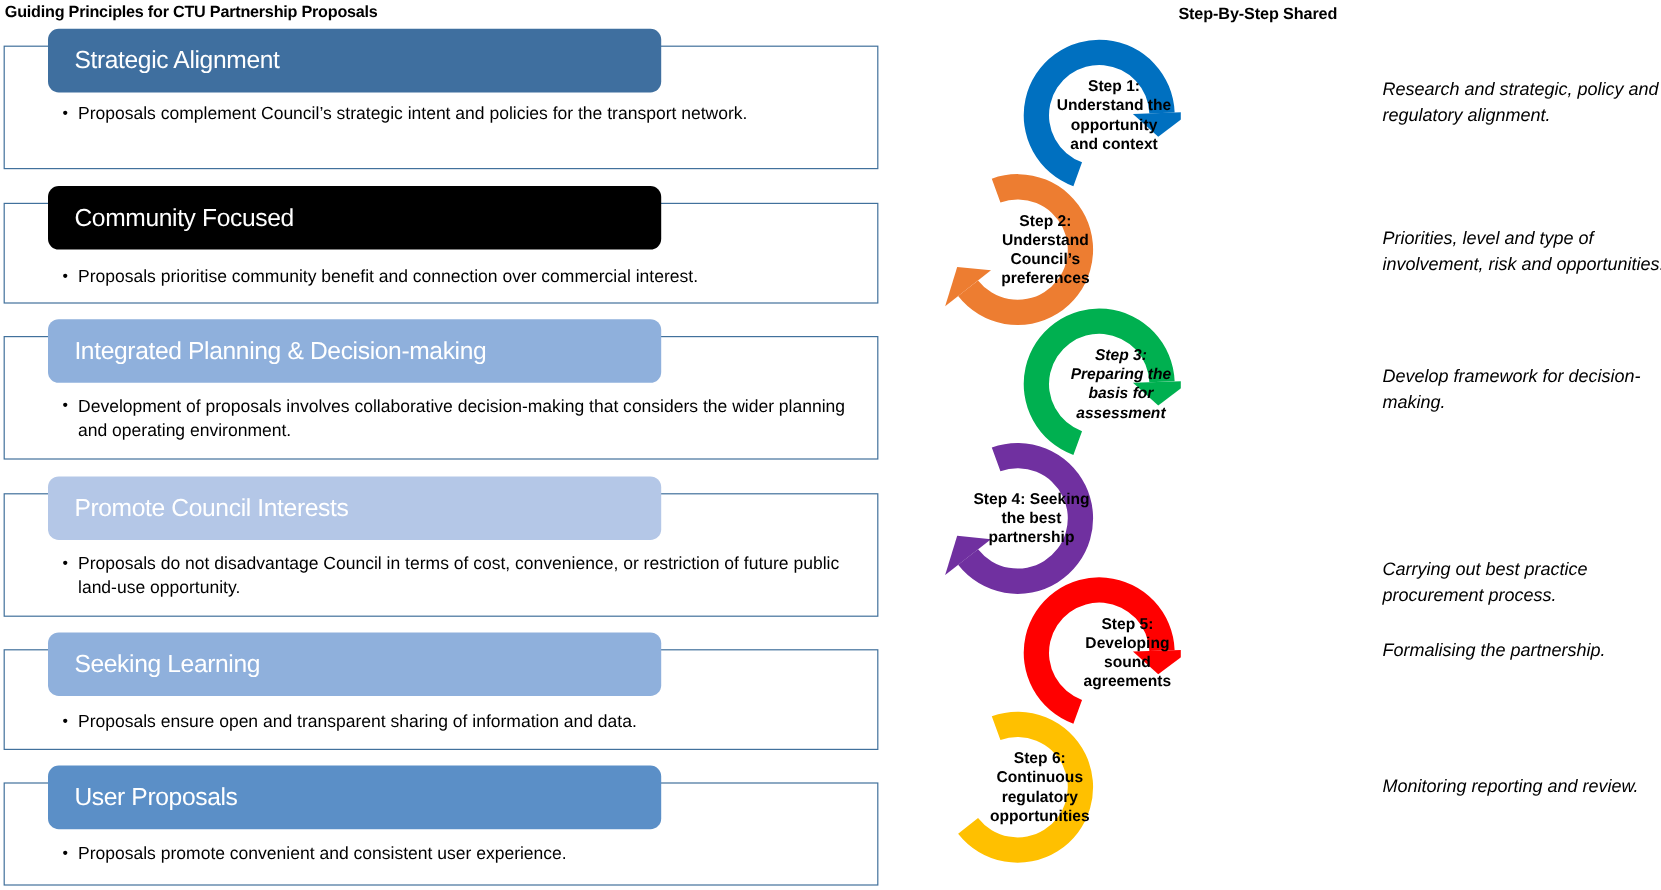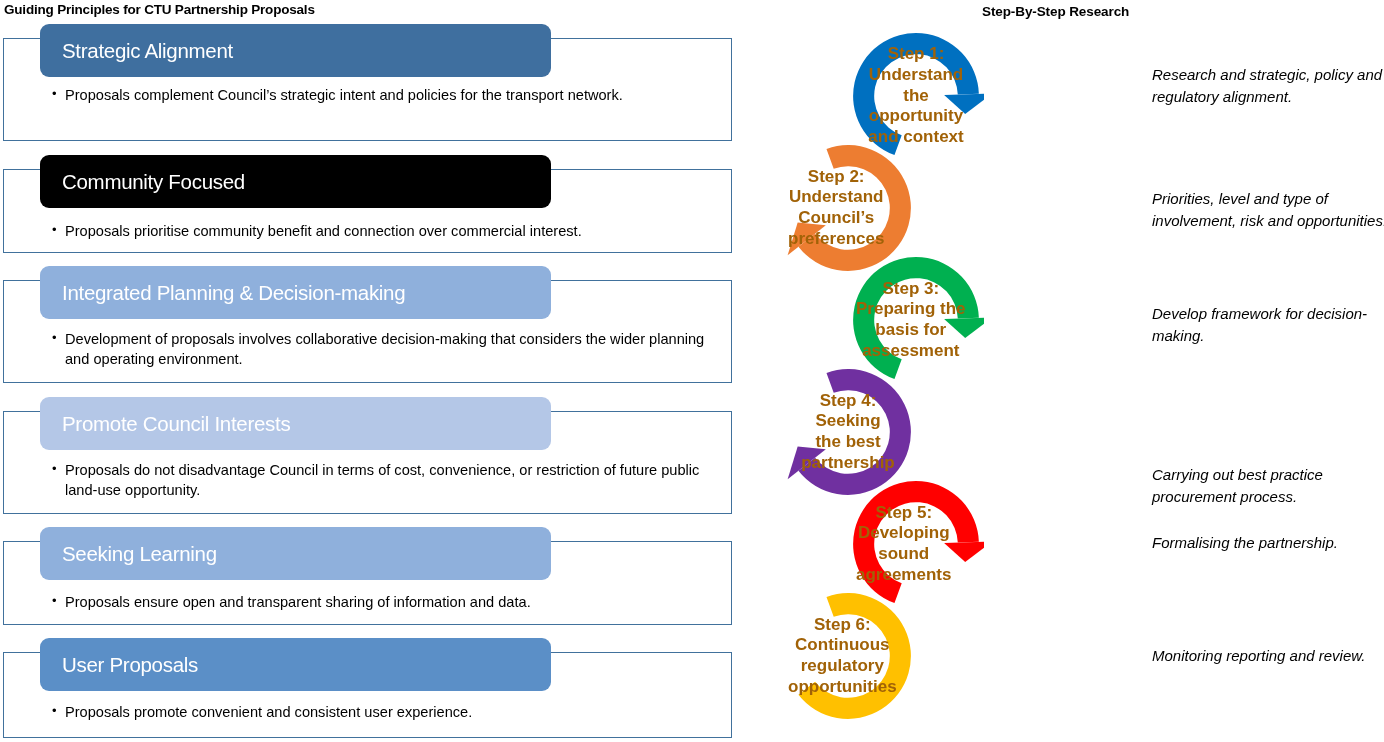--- a/index.html
+++ b/index.html
@@ -45,23 +45,23 @@
   
   #right-panel{position:absolute;left:760px;top:0;width:624px;height:742px;}
   #process-title{
     position:absolute;left:222px;top:4px;
     font-size:13.5px;font-weight:bold;letter-spacing:-0.1px;white-space:nowrap;
   }
   .step-node{position:absolute;}
   .step-svg{position:absolute;left:0;top:0;}
   .step-label{
     position:absolute;
-    display:flex;align-items:center;justify-content:flex-start;
-    text-align:center;font-size:17px;font-weight:bold;
-    line-height:1.22;color:#a16207;
+    display:flex;align-items:center;justify-content:flex-end;
+    text-align:center;font-size:13px;font-weight:bold;
+    line-height:1.22;color:#000000;
     pointer-events:none;
   }
   .step-note{
     position:absolute;
     font-style:italic;font-size:15px;line-height:1.45;
     color:#000;width:240px;
   }
 </style>
 </head>
 <body>
@@ -120,21 +120,21 @@
           <span>User Proposals</span>
         </div>
         <div class="card-body" style="top: 703px;">
           <div class="bullet">Proposals promote convenient and consistent user experience.</div>
         </div>
       </div>
     </div>
 </div>
 
 <div id="right-panel">
-  <div id="process-title">Step-By-Step Research</div>
+  <div id="process-title">Step-By-Step Shared</div>
   <div id="steps-list">
       <div class="step-node" style="left: 88px; top: 28px; width: 136px; height: 136px; z-index: 10;">
         <div style="position: absolute; left: 0px; top: 0px;">
           <svg class="step-svg" width="136" height="136" viewBox="0 0 136 136">
             <path d="M 46.48693298481544 127.10666584743365 A 62.9 62.9 0 1 1 130.86168301950113 65.8048216574127 L 109.79452438593859 66.54050304790141 A 41.82 41.82 0 1 0 53.69671760612054 107.29794540126669 Z" fill="#0070C0"></path>
             <path d="M 144.55533613131678 65.32662875359503 L 117.20230562435016 85.90817470453203 L 96.10087127412294 67.01869595171908 Z" fill="#0070C0"></path>
           </svg>
         </div>
         <div class="step-label" style="left: 8px; top: 8px; width: 120px; height: 120px;">
           <div style="white-space: pre-line;">Step 1:
@@ -160,21 +160,21 @@
       </div>
       <div class="step-note" style="left: 392px; top: 188px;">Priorities, level and type of involvement, risk and opportunities.</div>
       <div class="step-node" style="left: 88px; top: 252px; width: 136px; height: 136px; z-index: 8;">
         <div style="position: absolute; left: 0px; top: 0px;">
           <svg class="step-svg" width="136" height="136" viewBox="0 0 136 136">
             <path d="M 46.48693298481544 127.10666584743365 A 62.9 62.9 0 1 1 130.86168301950113 65.8048216574127 L 109.79452438593859 66.54050304790141 A 41.82 41.82 0 1 0 53.69671760612054 107.29794540126669 Z" fill="#00B050"></path>
             <path d="M 144.55533613131678 65.32662875359503 L 117.20230562435016 85.90817470453203 L 96.10087127412294 67.01869595171908 Z" fill="#00B050"></path>
           </svg>
         </div>
         <div class="step-label" style="left: 8px; top: 8px; width: 120px; height: 120px;">
-          <div style="white-space: pre-line;">Step 3:
+          <div style="white-space: pre-line; font-style: italic;">Step 3:
 Preparing the
 basis for
 assessment</div>
         </div>
       </div>
       <div class="step-note" style="left: 392px; top: 303px;">Develop framework for decision-making.</div>
       <div class="step-node" style="left: 20px; top: 364px; width: 136px; height: 136px; z-index: 7;">
         <div style="position: absolute; left: 0px; top: 0px;">
           <svg class="step-svg" width="136" height="136" viewBox="0 0 136 136">
             <path d="M 46.48693298481544 8.89333415256636 A 62.9 62.9 0 1 1 18.43412359813719 106.72510679798391 L 35.04539028416689 93.74696289811904 A 41.82 41.82 0 1 0 53.69671760612054 28.702054598733312 Z" fill="#7030A0"></path>

